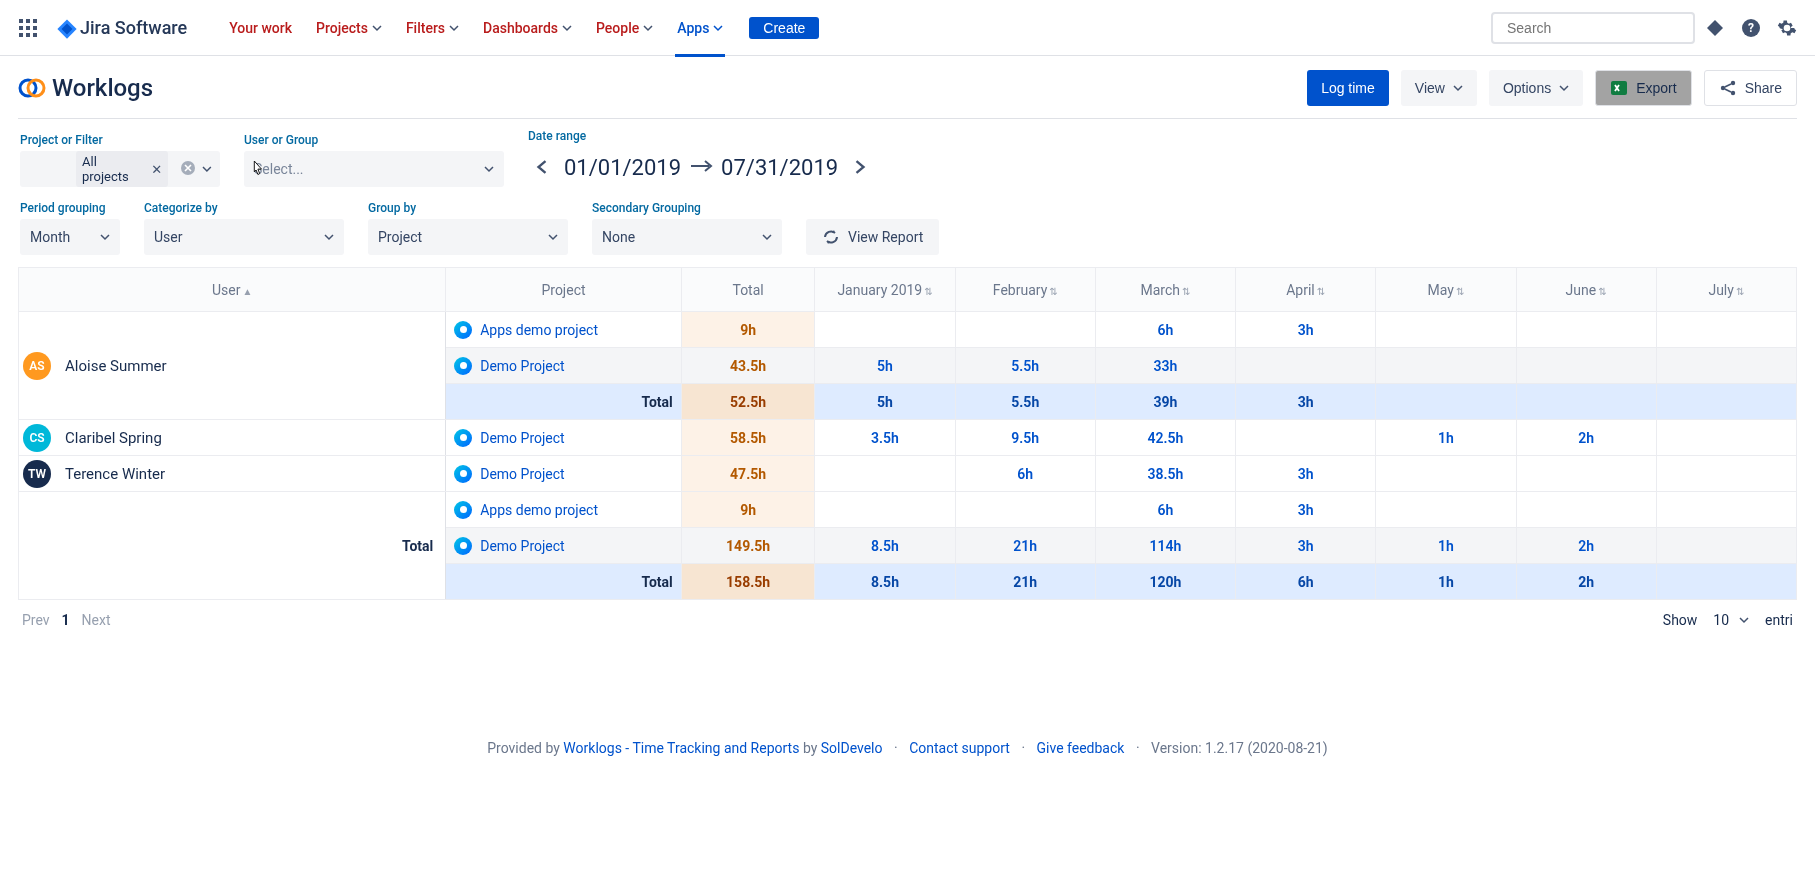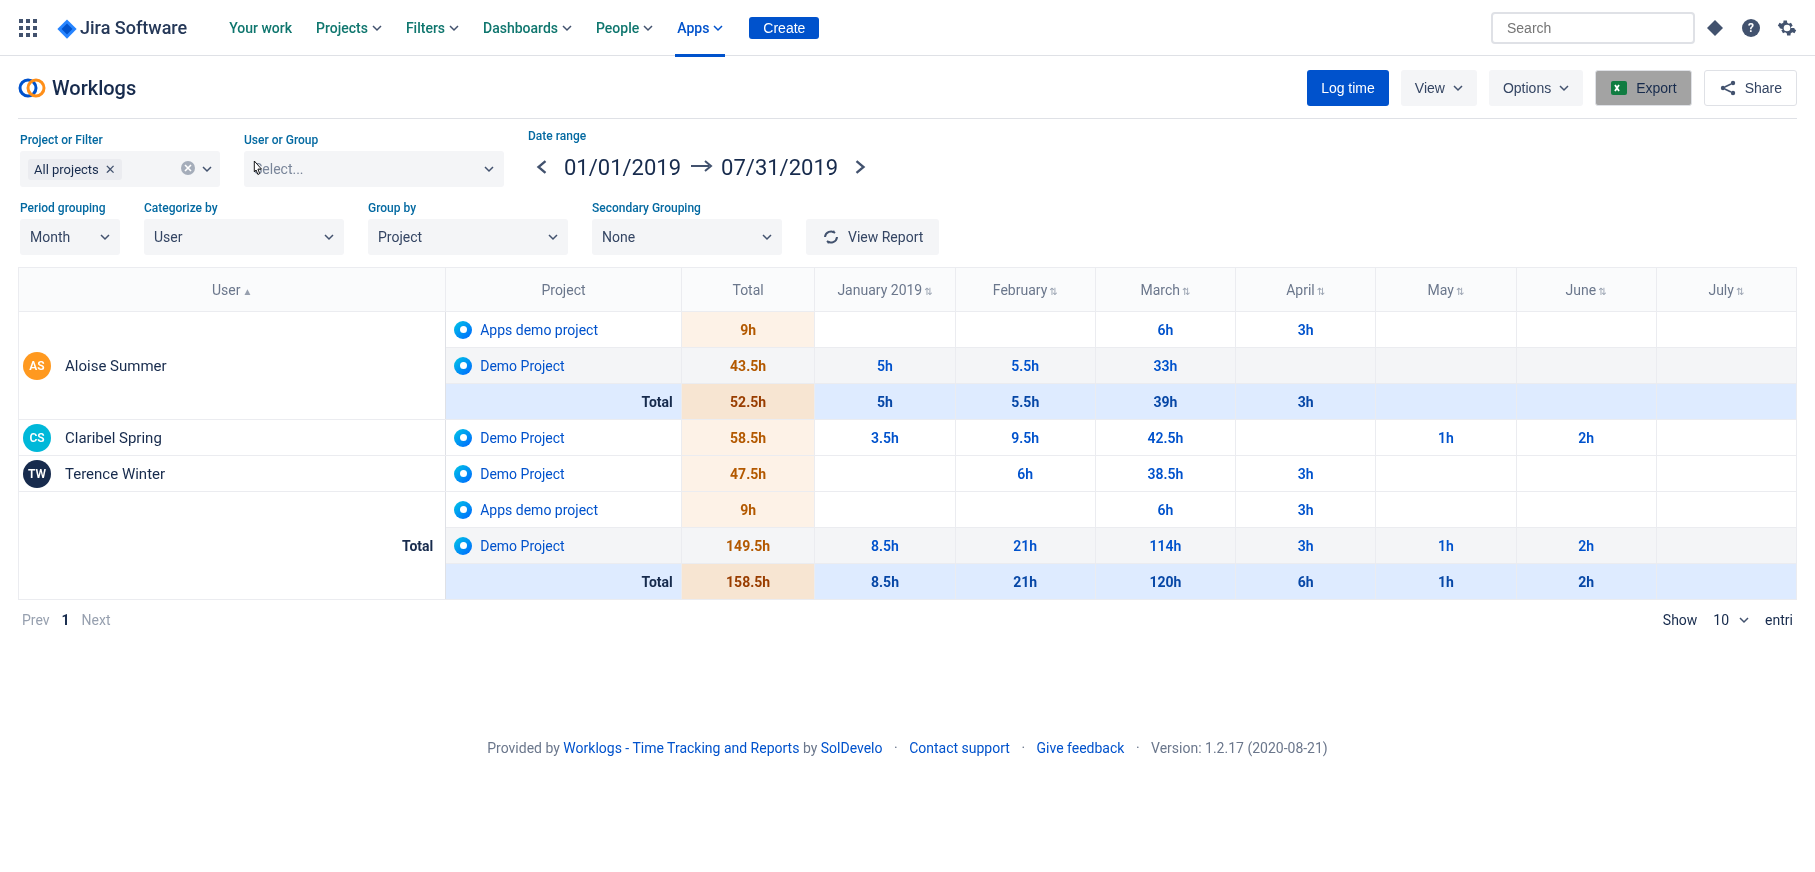--- a/index.html
+++ b/index.html
@@ -27,21 +27,21 @@
   .logo-box { display:flex; align-items:center; gap:4px; padding:0 8px; }
   .jira-dia {
     width:20px; height:20px; position:relative;
   }
   .jira-dia svg { display:block; }
   .logo-text { font-size:18px; font-weight:500; color:#253858; }
   .navlinks { display:flex; align-items:center; margin-left:20px; gap:4px; }
   .navlink {
     display:flex; align-items:center; gap:4px;
     padding:6px 10px; border-radius:3px; cursor:pointer;
-    color:#0f766e; font-weight:500;
+    color:#b91c1c; font-weight:500;
   }
   .navlink.active { color:#0052cc; position:relative; }
   .navlink.active::after {
     content:""; position:absolute; left:8px; right:8px; bottom:-15px;
     height:3px; background:#0052cc;
   }
   .chev { width:10px; height:10px; }
   .create-btn {
     margin-left:12px;
     background:#0052cc; color:#fff; border:none;
@@ -67,21 +67,21 @@
 
   
   .page-header {
     display:flex; align-items:center; justify-content:space-between;
     padding:14px 18px 6px 18px;
   }
   .page-title-box { display:flex; align-items:center; gap:6px; }
   .wl-icon {
     width:28px; height:28px;
   }
-  .page-title { font-size:20px; font-weight:500; color:#172b4d; }
+  .page-title { font-size:24px; font-weight:500; color:#172b4d; }
   .header-actions { display:flex; gap:12px; }
   .btn {
     display:inline-flex; align-items:center; gap:8px;
     height:36px; padding:0 14px;
     border:none; border-radius:3px; cursor:pointer;
     font-size:14px; font-weight:500; background:#f4f5f7; color:#344563;
   }
   .btn.primary { background:#0052cc; color:#fff; }
   .btn.excel { color:#172b4d; background:#a3a3a3; border:1px solid #dfe1e6;}
   .btn.share  { background:#fff; border:1px solid #dfe1e6;}
@@ -95,20 +95,21 @@
   .combo {
     display:flex; align-items:center; justify-content:space-between;
     height:36px; border-radius:3px; background:#f4f5f7;
     padding:0 10px; cursor:pointer; color:#344563; gap:8px;
   }
   .combo .combo-text { white-space:nowrap; }
   .chip {
     display:flex; align-items:center; gap:6px;
     background:#ebecf0; border-radius:3px; padding:3px 6px;
     font-size:13px;
+    margin-left:48px;
   }
   .chip .x-icon { cursor:pointer; color:#42526e;}
   .project-filter-combo {
     width:200px; display:flex; align-items:center; height:36px;
     border-radius:3px; background:#f4f5f7; padding:0 8px; gap:6px;
   }
   .clear-circle { color:#5e6c84; cursor:pointer; }
 
   .date-range {
     display:flex; align-items:center; gap:8px;

